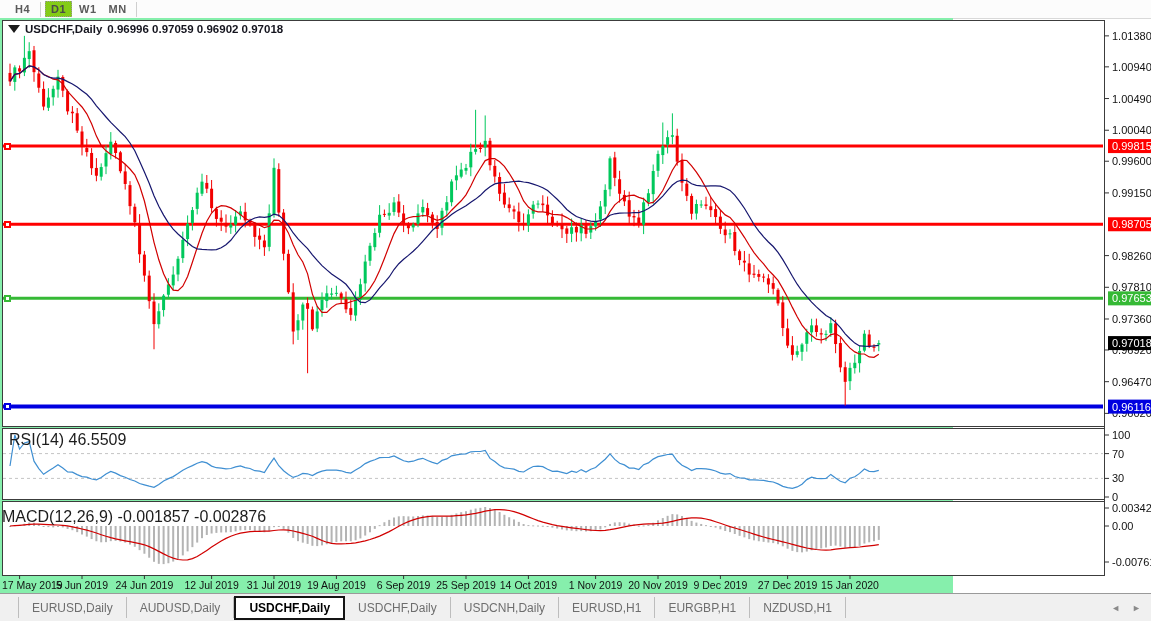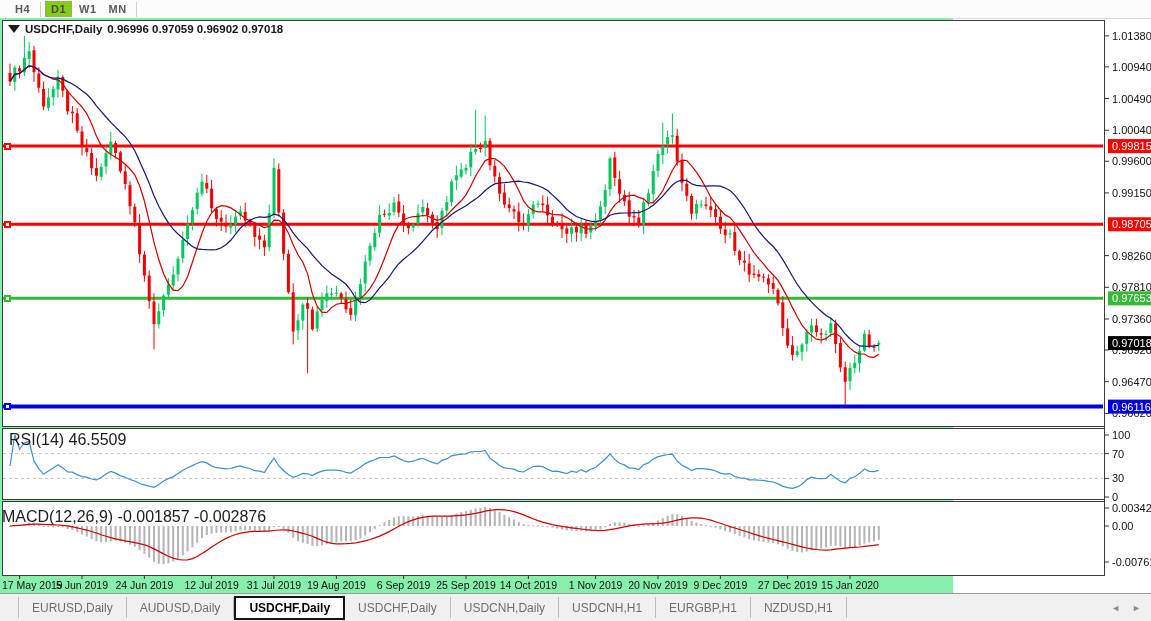--- a/index.html
+++ b/index.html
@@ -720,21 +720,21 @@
     <div id="macd-label" class="overlay-label">MACD(12,26,9) -0.001857 -0.002876</div>
   </div>
 
   <div id="tabbar">
 
     <div class="tab">EURUSD,Daily</div>
       <div class="tab">AUDUSD,Daily</div>
       <div class="tab active">USDCHF,Daily</div>
       <div class="tab">USDCHF,Daily</div>
       <div class="tab">USDCNH,Daily</div>
-      <div class="tab">USDCNH,H1</div>
+      <div class="tab">EURUSD,H1</div>
       <div class="tab">EURGBP,H1</div>
       <div class="tab">NZDUSD,H1</div>
       <div id="tab-arrows">
         <span>◄</span>
         <span>►</span>
       </div>
   </div>
 
 </div>
 

